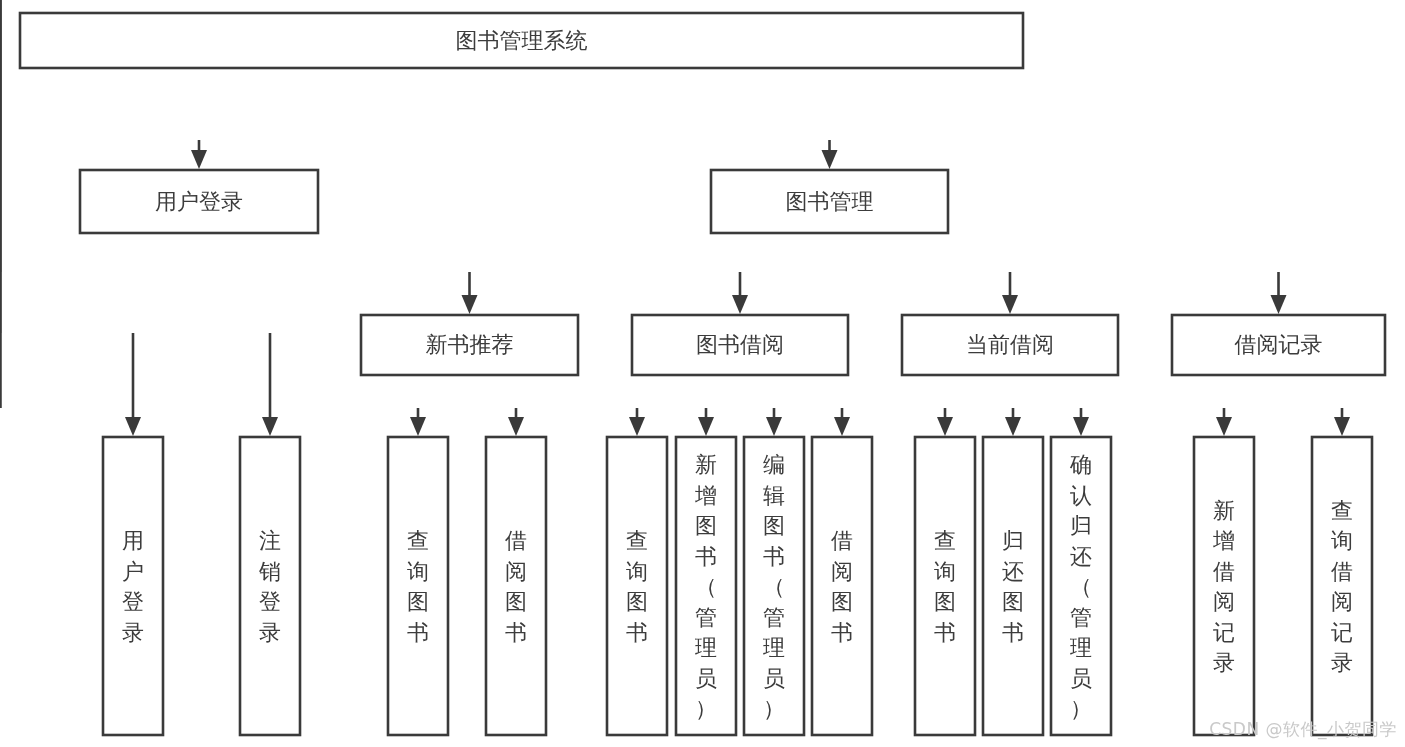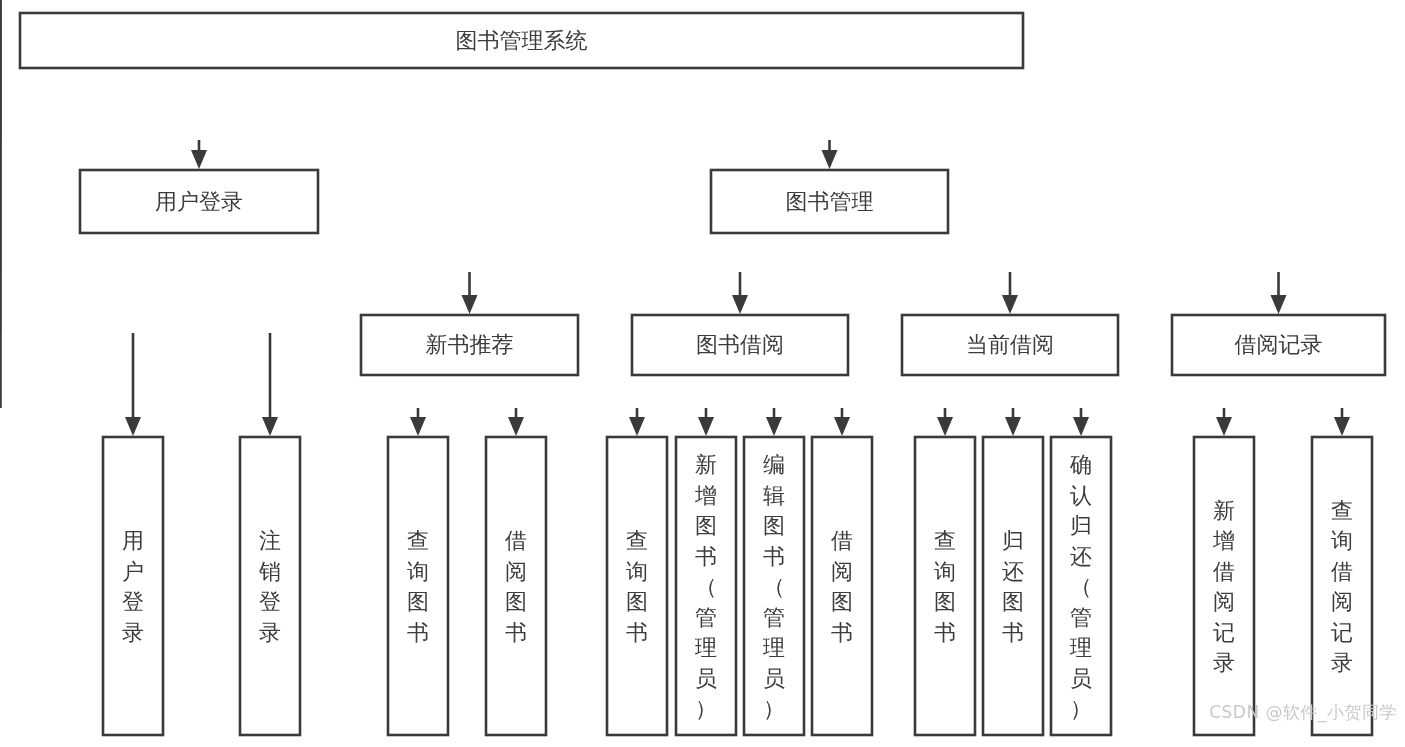--- a/index.html
+++ b/index.html
@@ -45,21 +45,21 @@
     fill: none;
     stroke-linecap: butt;
   }
   .arrow-head {
     fill: #3a3a3a;
     stroke: none;
   }
   .watermark {
     position: absolute;
     right: 8px;
-    bottom: 23px;
+    bottom: 6px;
     color: #c9c9c9;
     font-size: 17px;
     font-family: "DejaVu Sans", "Liberation Sans", sans-serif;
     letter-spacing: 0.5px;
     white-space: nowrap;
     user-select: none;
   }
 </style>
 </head>
 <body>

